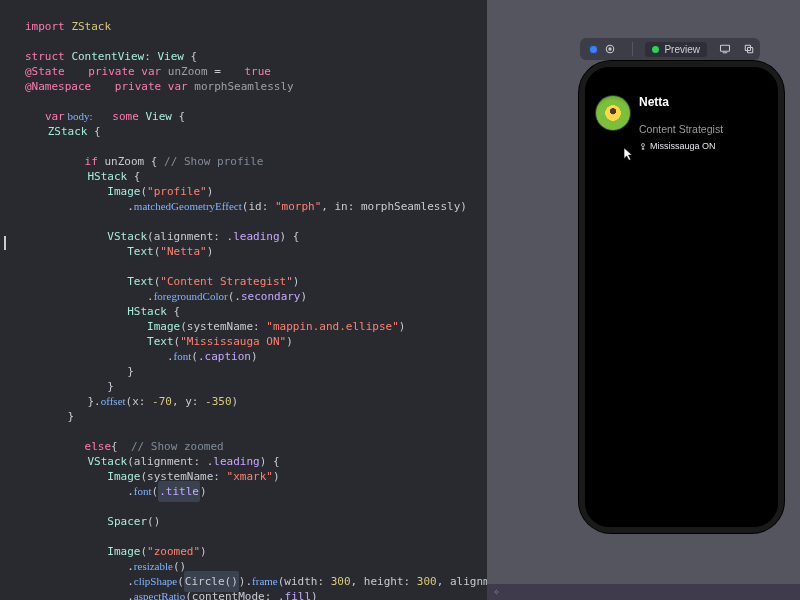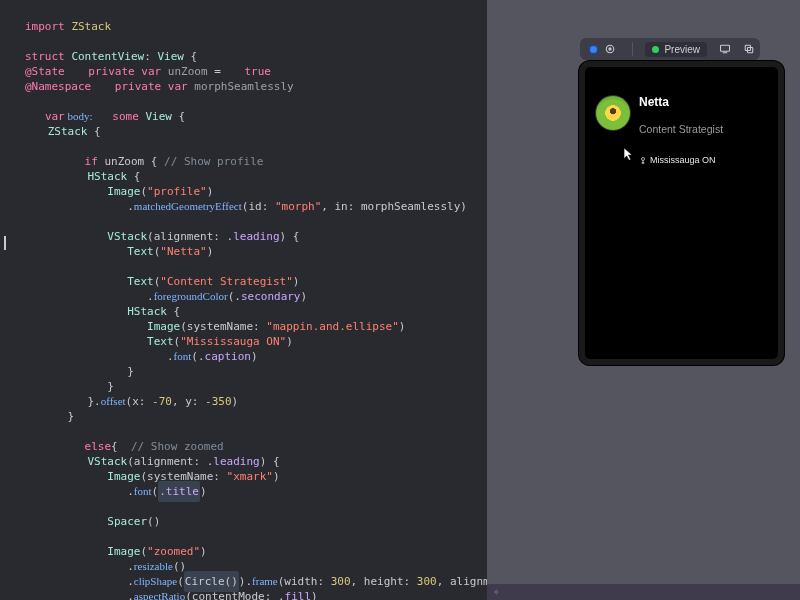--- a/index.html
+++ b/index.html
@@ -67,23 +67,23 @@
   .dot-blue { width:9px; height:9px; border-radius:50%; background:#3b82f6; box-shadow:0 0 0 1px #1e3a8a inset;}
   .dot-green{ width:7px; height:7px; border-radius:50%; background:#30d158;}
   .tb-icon { width:12px; height:12px; display:flex; align-items:center; justify-content:center;}
   .tb-icon svg { width:12px; height:12px; stroke:#c9c9d1; fill:none; stroke-width:1.4;}
   .vsep { width:1px; height:14px; background:#55565f; }
 
   
   .phone {
     position:absolute;
     top:61px; left:92px;
-    width:205px; height:304px;
+    width:205px; height:472px;
     background:#000;
-    border-radius:11px;
+    border-radius:32px;
     border:6px solid #1a1a1b;
     box-shadow:0 0 0 1px #000;
   }
   .notch {
     position:absolute; top:0; left:50%; transform:translateX(-50%);
     width:96px; height:18px;
     background:#1a1a1b;
     border-radius:0 0 12px 12px;
   }
   .phone-screen {
@@ -101,21 +101,21 @@
   .avatar {
     width:36px; height:36px; border-radius:50%;
     background:
       radial-gradient(circle at 50% 45%, #5b3714 0 12%, transparent 13%),
       radial-gradient(circle at 50% 50%, #ffd84a 0 32%, transparent 33%),
       radial-gradient(circle at 50% 60%, #7bbf3b 0 60%, #4a8a2a 100%);
     border:1px solid #333;
   }
   .p-name { font-size:12px; font-weight:600; }
   .p-role { font-size:10.5px; color:#9a9a9f; margin-top:14px;}
-  .p-loc  { font-size:9px; color:#e4e4ea; margin-top:20px; display:flex; align-items:center; gap:3px;}
+  .p-loc  { font-size:9px; color:#e4e4ea; margin-top:6px; display:flex; align-items:center; gap:3px;}
   .pin { width:8px; height:8px; }
   .cursor-arrow {
     position:absolute; top:80px; left:38px;
     width:11px; height:16px;
     pointer-events:none;
   }
 
   .bottom-strip {
     position:absolute; left:0; right:0; bottom:0; height:16px;
     background:#3f3a4c;

